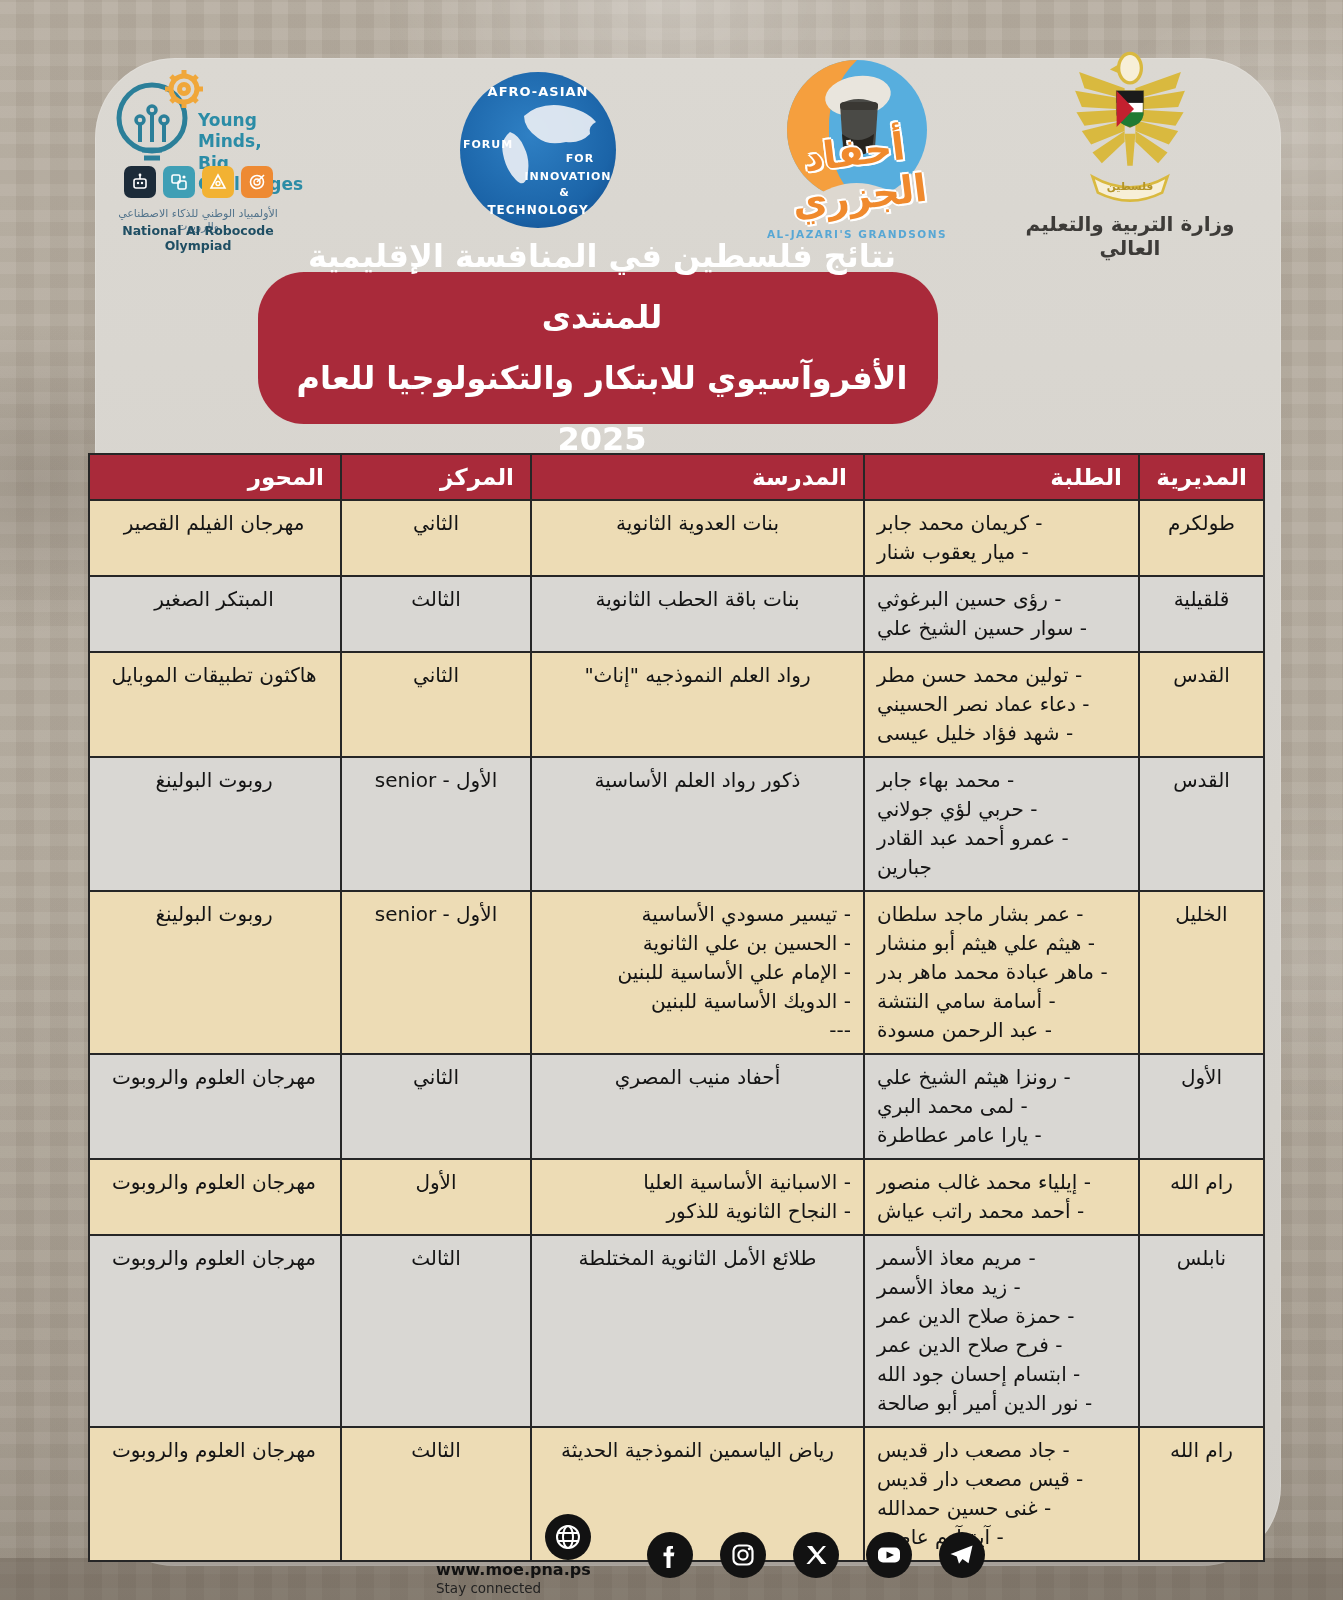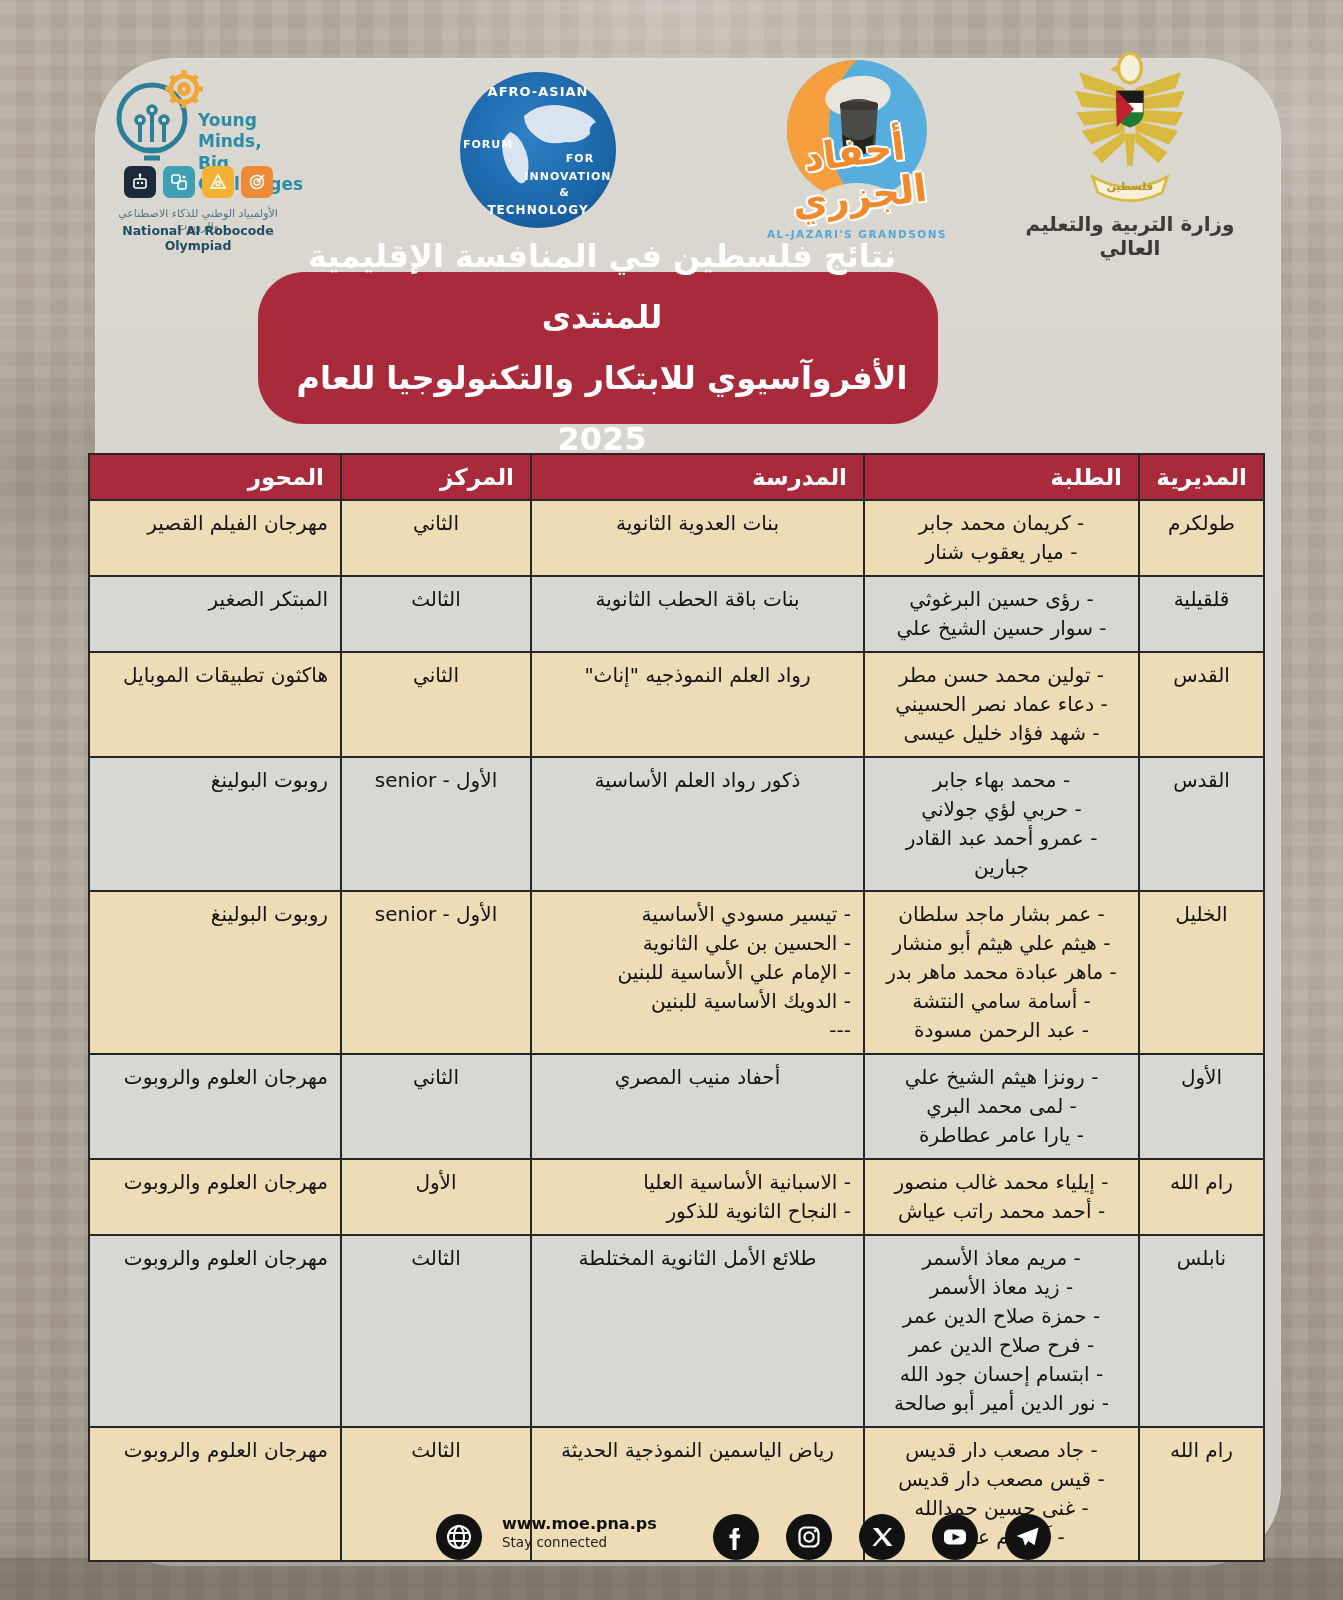--- a/index.html
+++ b/index.html
@@ -46,29 +46,29 @@
 
   
   table.results{position:absolute;left:88px;top:453px;width:1175px;border-collapse:collapse;direction:rtl;table-layout:fixed;}
   .results th{background:#a92a3a;color:#fff;font-size:23px;font-weight:bold;text-align:start;
     padding:9px 16px;border:2px solid #262626;}
   .results td{vertical-align:top;font-size:20px;color:#141414;border:2px solid #262626;
     padding:8px 12px;line-height:29px;font-weight:500;}
   .results tr:nth-child(odd) td{background:#eddcb5;}
   .results tr:nth-child(even) td{background:#d9d7d3;}
   td.c-dir{text-align:center;}
-  td.c-students{text-align:center;}
+  td.c-students{text-align:left;}
   td.c-schools.single{text-align:center;}
   td.c-schools.multi{}
   td.c-rank{text-align:center;}
-  td.c-track{text-align:right;padding-left:10px;}
+  td.c-track{text-align:center;padding-left:10px;}
 
   
   .footer{position:absolute;left:436px;top:1514px;display:flex;align-items:center;}
-  .site-block{display:flex;align-items:flex-start;gap:20px;}
+  .site-block{display:flex;align-items:flex-end;gap:0;flex-direction:column;}
   .site-text{display:flex;flex-direction:column;line-height:1.25;}
   .site-url{font-size:16px;font-weight:bold;color:#121212;}
   .site-tag{font-size:13.5px;color:#222;}
   .socials{display:flex;gap:27px;margin-left:56px;}
   .soc{width:46px;height:46px;}
 </style>
 </head>
 <body>
 
 <div class="poster">

